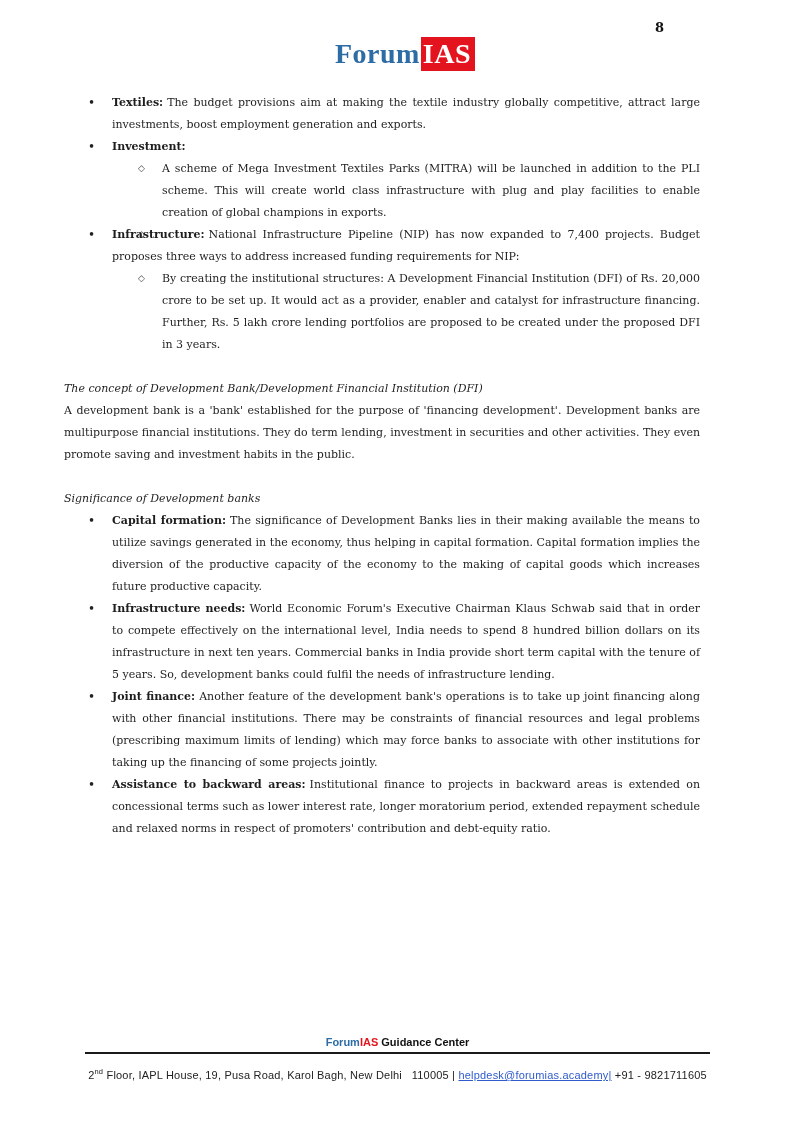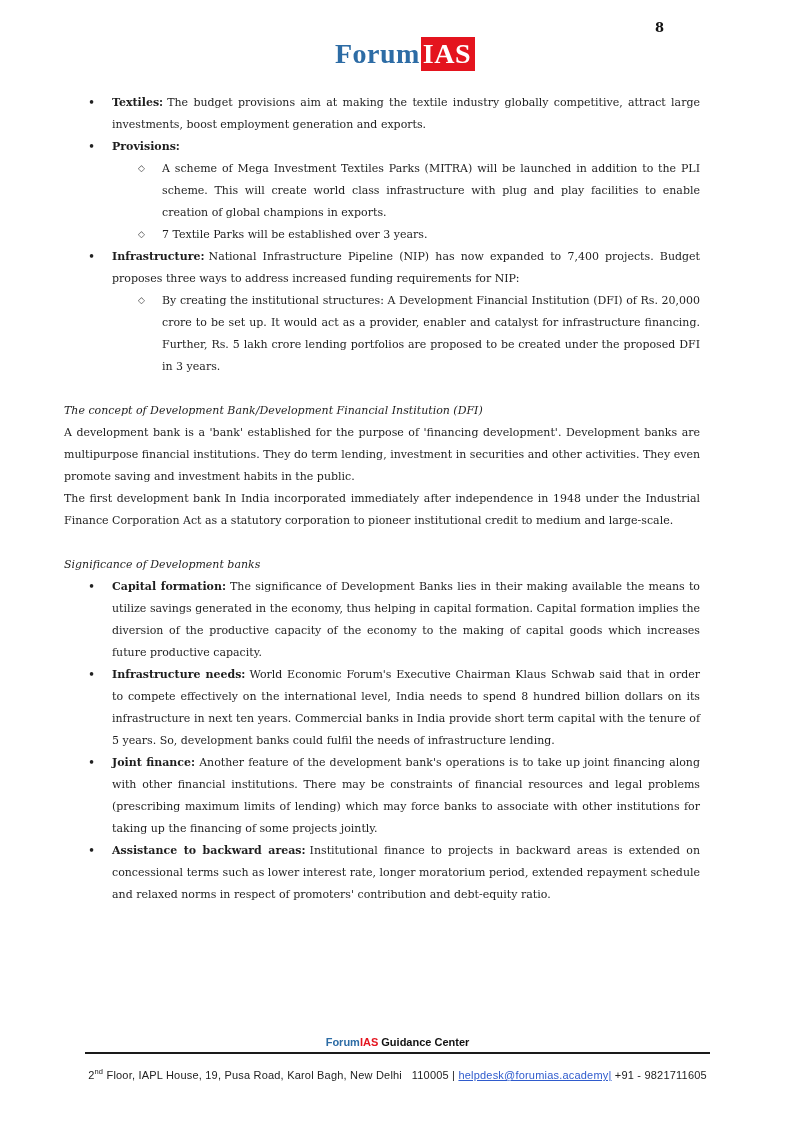--- a/index.html
+++ b/index.html
@@ -53,47 +53,45 @@
 
   <div class="content">
 
     <div class="li1">
       <span class="marker1"></span>
       <span class="lead">Textiles:</span><span>The budget provisions aim at making the textile industry globally competitive, attract large investments, boost employment generation and exports.</span>
     </div>
 
     <div class="li1">
       <span class="marker1"></span>
-      <span class="lead">Provisions:</span>
+      <span class="lead">Investment:</span>
     </div>
 
     <div class="li2">
       <span class="marker2"></span>
       <span>A scheme of Mega Investment Textiles Parks (MITRA) will be launched in addition to the PLI scheme. This will create world class infrastructure with plug and play facilities to enable creation of global champions in exports.</span>
     </div>
 
     <div class="li2">
       <span class="marker2"></span>
-      <span>7 Textile Parks will be established over 3 years.</span>
     </div>
 
     <div class="li1">
       <span class="marker1"></span>
       <span class="lead">Infrastructure:</span><span>National Infrastructure Pipeline (NIP) has now expanded to 7,400 projects. Budget proposes three ways to address increased funding requirements for NIP:</span>
     </div>
 
     <div class="li2">
       <span class="marker2"></span>
       <span>By creating the institutional structures: A Development Financial Institution (DFI) of Rs. 20,000 crore to be set up. It would act as a provider, enabler and catalyst for infrastructure financing. Further, Rs. 5 lakh crore lending portfolios are proposed to be created under the proposed DFI in 3 years.</span>
     </div>
 
     <div class="doc-heading">The concept of Development Bank/Development Financial Institution (DFI)</div>
 
     <div class="para">A development bank is a 'bank' established for the purpose of 'financing development'. Development banks are multipurpose financial institutions. They do term lending, investment in securities and other activities. They even promote saving and investment habits in the public.</div>
-    <div class="para">The first development bank In India incorporated immediately after independence in 1948 under the Industrial Finance Corporation Act as a statutory corporation to pioneer institutional credit to medium and large-scale.</div>
 
     <div class="doc-heading">Significance of Development banks</div>
 
     <div class="li1">
       <span class="marker1"></span>
       <span class="lead">Capital formation:</span><span>The significance of Development Banks lies in their making available the means to utilize savings generated in the economy, thus helping in capital formation. Capital formation implies the diversion of the productive capacity of the economy to the making of capital goods which increases future productive capacity.</span>
     </div>
 
     <div class="li1">
       <span class="marker1"></span>

